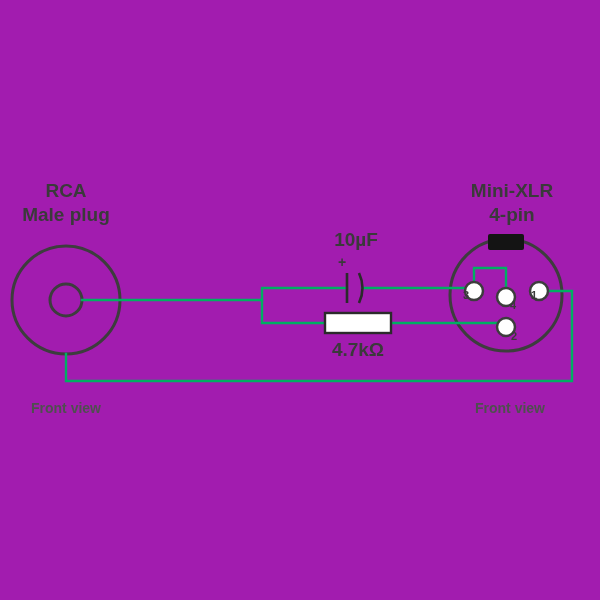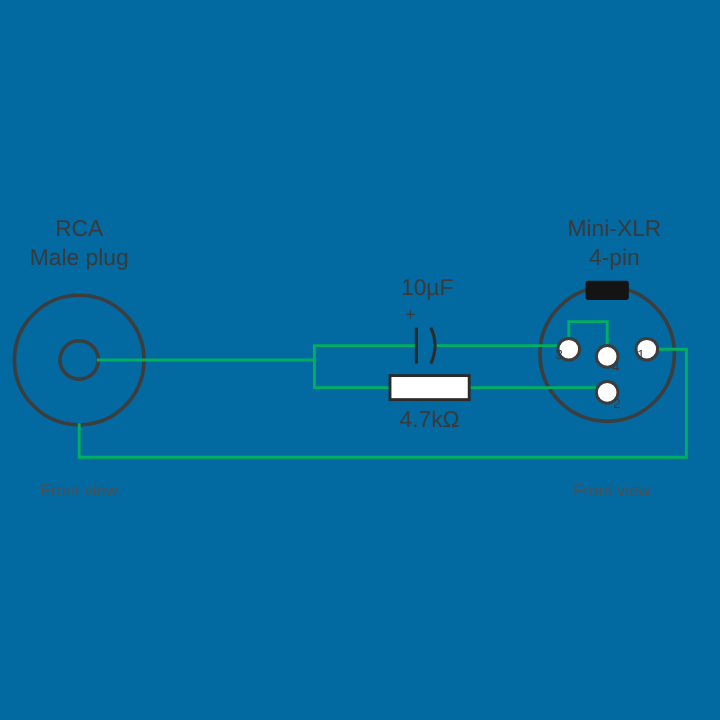--- a/index.html
+++ b/index.html
@@ -1,22 +1,23 @@
 <!DOCTYPE html>
 <html><head>
 <meta charset="utf-8">
 <style>
   html, body { margin: 0; padding: 0; background: #ffffff; }
   .stage {
     position: relative;
     width: 600px;
     height: 600px;
-    background: #0369a1;
+    background: #a21caf;
     font-family: "Liberation Sans", sans-serif;
     overflow: hidden;
+    font-weight: bold;
   }
   svg text {
     font-family: "Liberation Sans", sans-serif;
   }
   .title-text   { font-size: 19px; }
   .caption-text { font-size: 14px; }
   .comp-label   { font-size: 19px; }
   .plus-sign    { font-size: 14px; }
   .pin-num      { font-size: 11px; }
 </style>

